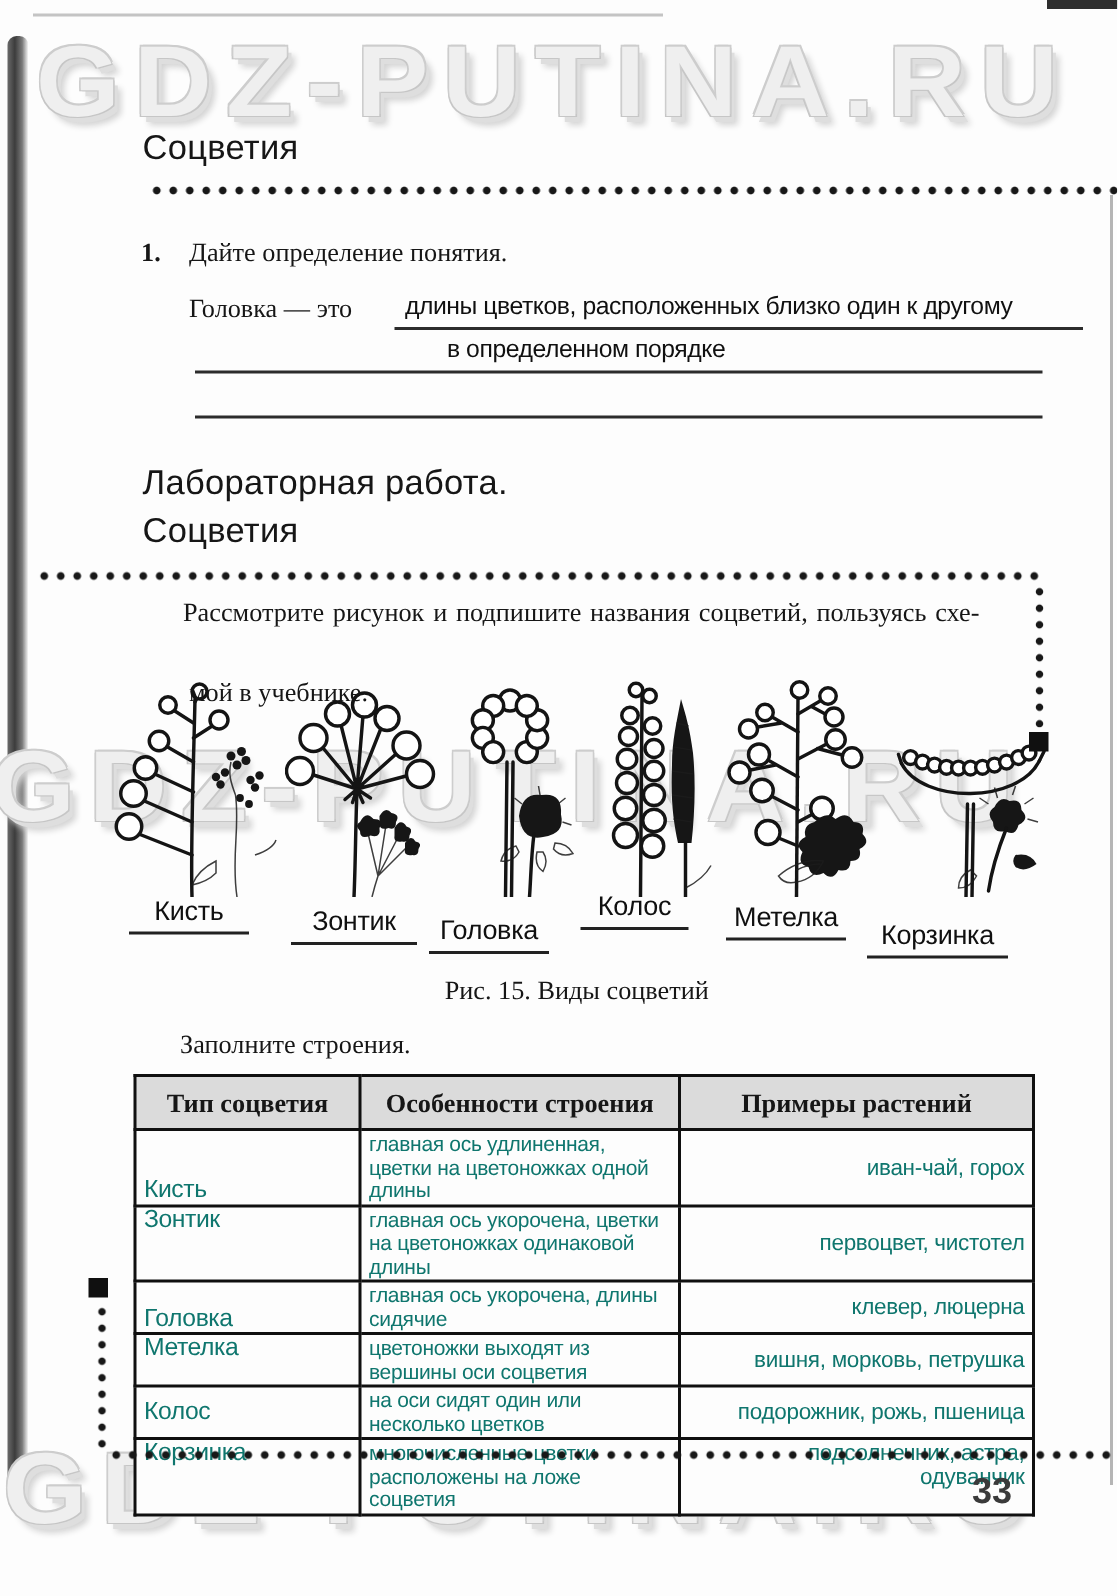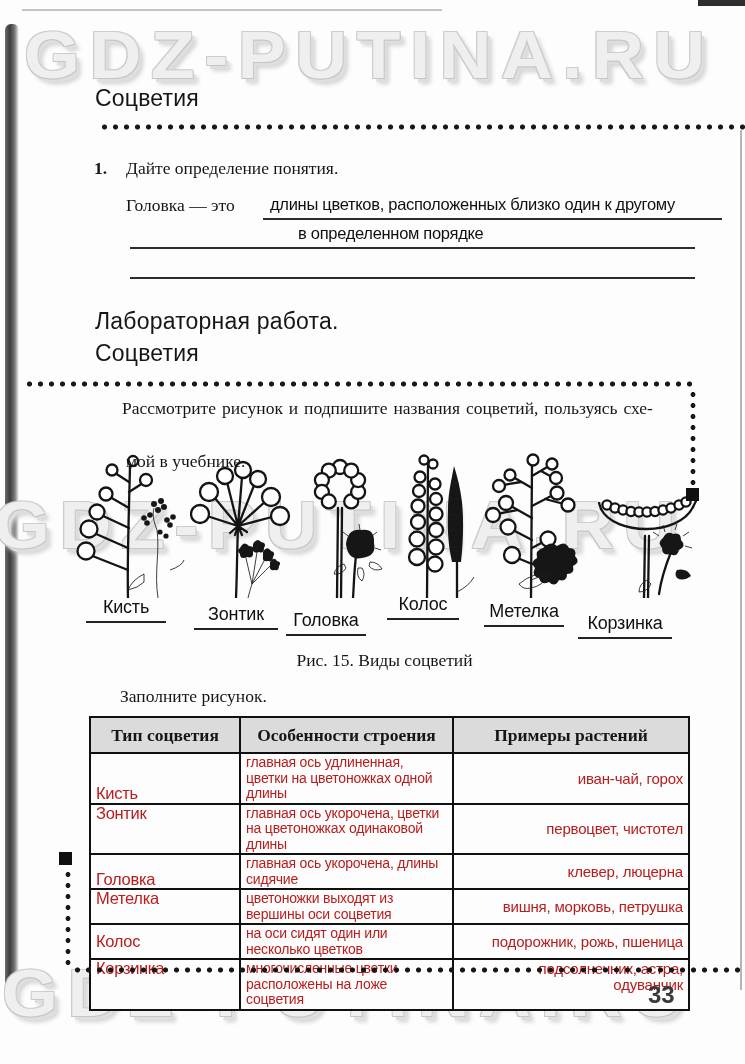--- a/index.html
+++ b/index.html
@@ -113,21 +113,21 @@
 
   
   .tbl { left:89px; top:716px; width:599px; z-index:2;
          border-collapse:collapse; table-layout:fixed; background:#fdfdfd; }
   .tbl th, .tbl td { border:2px solid #101010; }
   .tbl thead th {
     background:#dbdbdb; font-family:"Liberation Serif", serif;
     font-weight:700; font-size:17.5px; text-align:center; height:36px;
   }
   .tbl td {
-    font-family:"Liberation Sans", sans-serif; color:#b91c1c;
+    font-family:"Liberation Sans", sans-serif; color:#0f766e;
     font-size:14px; line-height:15.5px; letter-spacing:-.2px;
     padding:1px 5px; vertical-align:middle;
   }
   .tbl td.col-type { font-size:16.5px; letter-spacing:-.3px; }
   .tbl td.col-ex { font-size:15px; white-space:pre-line;text-align:right; }
   .tbl tbody tr:nth-child(1){ height:35px; } .tbl tbody tr:nth-child(2){ height:34px; }
   .tbl tbody tr:nth-child(3){ height:31px; } .tbl tbody tr:nth-child(4){ height:32px; }
   .tbl tbody tr:nth-child(5){ height:32px; } .tbl tbody tr:nth-child(6){ height:40px; }
   .tbl tbody tr:nth-child(1) .col-type, .tbl tbody tr:nth-child(3) .col-type { vertical-align:bottom; }
   .tbl tbody tr:nth-child(2) .col-type, .tbl tbody tr:nth-child(4) .col-type,
@@ -328,21 +328,21 @@
   </div>
 
   <div class="abs fig-label fl-1">Кисть</div>
   <div class="abs fig-label fl-2">Зонтик</div>
   <div class="abs fig-label fl-3">Головка</div>
   <div class="abs fig-label fl-4">Колос</div>
   <div class="abs fig-label fl-5">Метелка</div>
   <div class="abs fig-label fl-6">Корзинка</div>
 
   <div class="abs serif17 fig-caption">Рис. 15. Виды соцветий</div>
-  <div class="abs serif17 fill-instr">Заполните рисунок.</div>
+  <div class="abs serif17 fill-instr">Заполните строения.</div>
 
   <table class="abs tbl">
     <colgroup>
         <col style="width:150px">
         <col style="width:213px">
         <col style="width:236px">
       </colgroup>
     <thead>
       <tr>
         <th>Тип соцветия</th>

